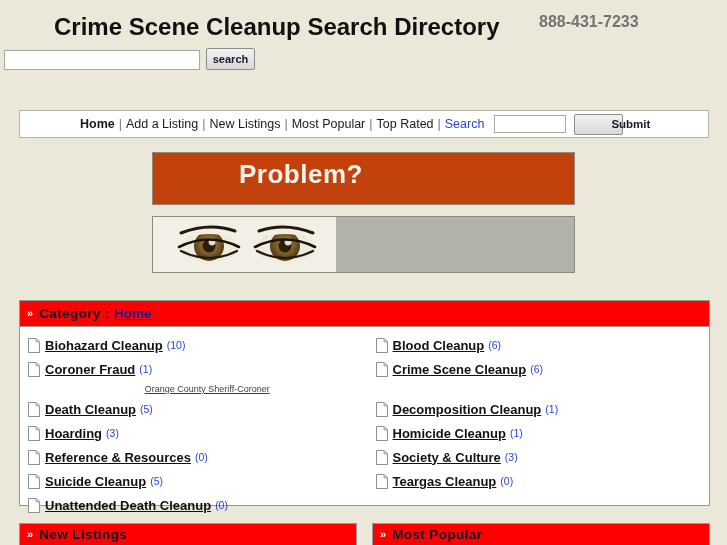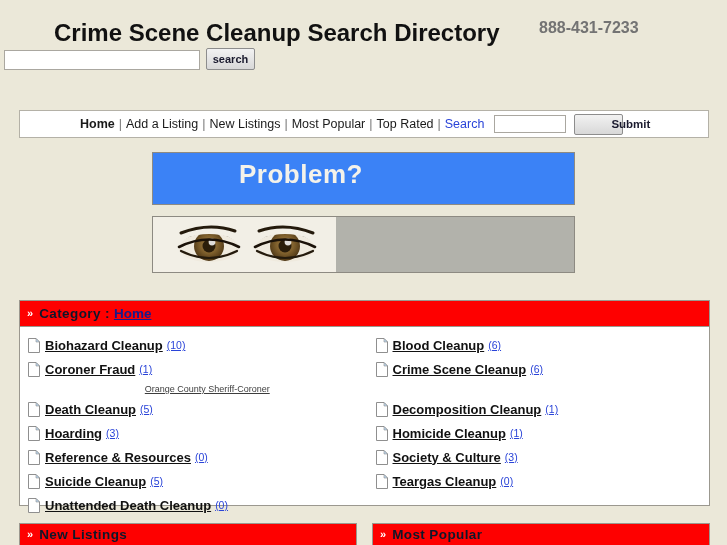--- a/index.html
+++ b/index.html
@@ -11,21 +11,21 @@
     height: 545px;
     background: #ebe8d9;
     font-family: "Liberation Sans", sans-serif;
     overflow: hidden;
     position: relative;
   }
 
   
   .header-row {
     position: absolute;
-    top: 17px;
+    top: 11px;
     left: 0;
     width: 671px;
     height: 38px;
   }
   .site-title {
     position: absolute;
     left: 54px;
     top: 2px;
     font-size: 24px;
     font-weight: bold;
@@ -140,21 +140,21 @@
     padding-left: 36px;
   }
 
   
   .problem-banner {
     position: absolute;
     left: 152px;
     top: 152px;
     width: 423px;
     height: 53px;
-    background: #3b82f6;
+    background: #c2410c;
     border: 1px solid #8d8a82;
     box-sizing: border-box;
   }
   .problem-text {
     position: absolute;
     left: 86px;
     top: 6px;
     font-size: 26px;
     font-weight: bold;
     color: #f4f2ea;
@@ -256,21 +256,20 @@
     font-size: 13px;
     font-weight: bold;
     color: #111111;
     text-decoration: underline;
     white-space: nowrap;
   }
   .cat-count {
     font-size: 10.5px;
     color: #2a44d8;
     margin-left: 4px;
-    text-decoration: underline;
   }
   .subitem-row {
     height: 16px;
     display: flex;
     align-items: center;
     padding-left: 22px;
     justify-content: center;
   }
   .subitem-link {
     font-size: 9px;

